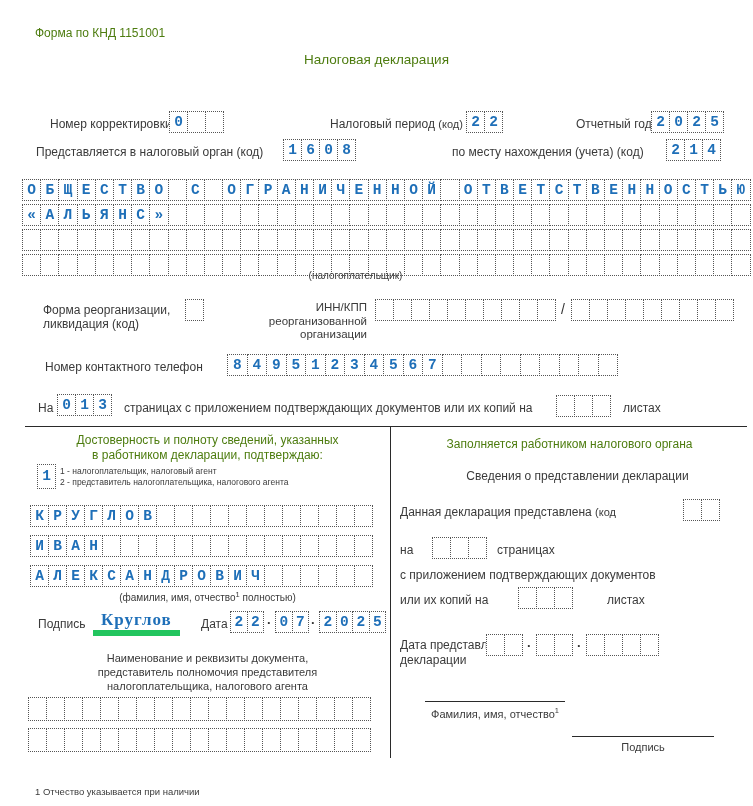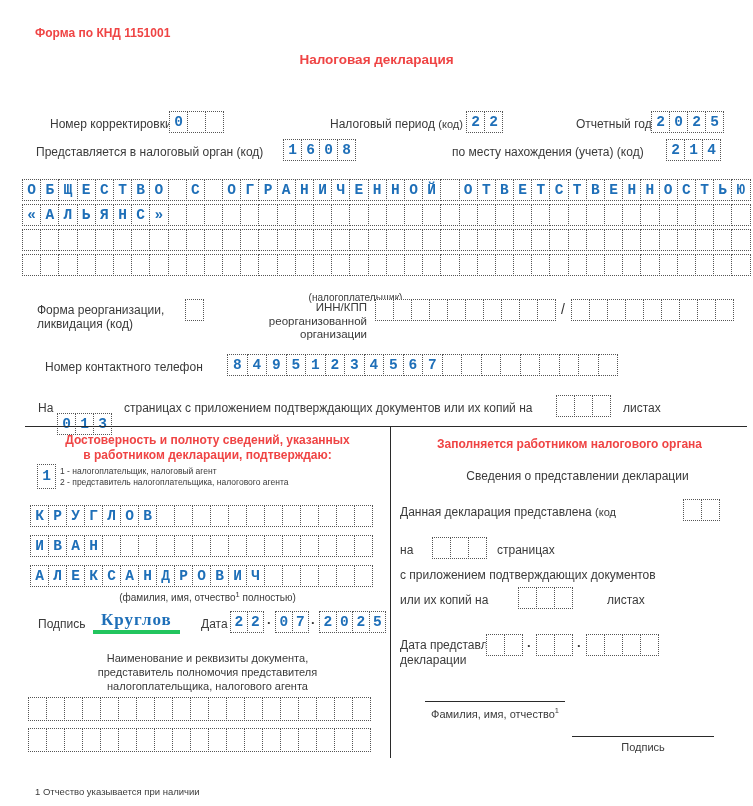--- a/index.html
+++ b/index.html
@@ -1,42 +1,42 @@
 <!DOCTYPE html>
 <html><head>
 <meta charset="utf-8">
 <style>
   *{margin:0;padding:0;box-sizing:border-box}
   html,body{background:#ffffff}
   #page{position:relative;width:753px;height:806px;background:#fff;
         font-family:"Liberation Sans",sans-serif;color:#3a3a3a;overflow:hidden}
   .abs{position:absolute}
   .lbl{font-size:12px;white-space:nowrap}
-  .b{font-weight:bold;color:#ef4444}
+  .b{font-weight:normal;color:#4d7c0f}
   .center{text-align:center}
   .h13{font-size:13.5px;line-height:19px}
   .sm{font-size:11px}
   .cap{font-size:10px}
   .tiny{font-size:8.5px;line-height:10px;white-space:nowrap}
   .rlabel{text-align:right;font-size:11.5px;line-height:13.5px}
   .cellrow{white-space:nowrap;font-size:0}
   .cell{display:inline-block;width:19px;height:22px;margin-right:-1px;
         border:1px dotted #555;text-align:center;
         font-family:"Liberation Mono",monospace;font-size:14.5px;font-weight:bold;
         color:#1e6fb8;line-height:20px;vertical-align:top;background:#fff}
   .grid40 .cell{width:19.2px}
   .phone .cell{width:20.5px}
   .ldate .cell{width:17.5px}
   .tall .cell{height:25px;line-height:23px}
   .docrow .cell{height:24px}
   .sep{font-size:13px;font-weight:bold;color:#333}
   .line-h{border-top:1.5px solid #2a2a2a;height:0}
   .line-v{border-left:1.5px solid #2a2a2a;width:0}
   .sig{font-family:"Liberation Serif",serif;font-weight:bold;font-size:17px;
-       color:#1e6fb8;border-bottom:4px solid #22c55e;padding:0 8px;letter-spacing:1px}
+       color:#1e6fb8;border-bottom:6px solid #22c55e;padding:0 8px;letter-spacing:1px}
   sup{font-size:7.5px}
   .slash{font-size:14px;color:#333}
   .uline{border-top:1.5px solid #2a2a2a}
   .ulabel{font-size:11px;text-align:center;padding-top:4px}
 </style>
 </head>
 <body>
 
 <div id="page">
 
@@ -62,42 +62,42 @@
 
   <div class="abs lbl" style="left:452px;top:145px">по месту нахождения (учета) (код)</div>
   <div class="abs cellrow" style="left:666px;top:139px"><span class="cell">2</span><span class="cell">1</span><span class="cell">4</span></div>
 
   <div class="abs grid40" style="left:22px;top:179px">
     <div class="cellrow" style="margin-bottom:3px"><span class="cell">О</span><span class="cell">Б</span><span class="cell">Щ</span><span class="cell">Е</span><span class="cell">С</span><span class="cell">Т</span><span class="cell">В</span><span class="cell">О</span><span class="cell"> </span><span class="cell">С</span><span class="cell"> </span><span class="cell">О</span><span class="cell">Г</span><span class="cell">Р</span><span class="cell">А</span><span class="cell">Н</span><span class="cell">И</span><span class="cell">Ч</span><span class="cell">Е</span><span class="cell">Н</span><span class="cell">Н</span><span class="cell">О</span><span class="cell">Й</span><span class="cell"> </span><span class="cell">О</span><span class="cell">Т</span><span class="cell">В</span><span class="cell">Е</span><span class="cell">Т</span><span class="cell">С</span><span class="cell">Т</span><span class="cell">В</span><span class="cell">Е</span><span class="cell">Н</span><span class="cell">Н</span><span class="cell">О</span><span class="cell">С</span><span class="cell">Т</span><span class="cell">Ь</span><span class="cell">Ю</span></div>
     <div class="cellrow" style="margin-bottom:3px"><span class="cell">«</span><span class="cell">А</span><span class="cell">Л</span><span class="cell">Ь</span><span class="cell">Я</span><span class="cell">Н</span><span class="cell">С</span><span class="cell">»</span><span class="cell"></span><span class="cell"></span><span class="cell"></span><span class="cell"></span><span class="cell"></span><span class="cell"></span><span class="cell"></span><span class="cell"></span><span class="cell"></span><span class="cell"></span><span class="cell"></span><span class="cell"></span><span class="cell"></span><span class="cell"></span><span class="cell"></span><span class="cell"></span><span class="cell"></span><span class="cell"></span><span class="cell"></span><span class="cell"></span><span class="cell"></span><span class="cell"></span><span class="cell"></span><span class="cell"></span><span class="cell"></span><span class="cell"></span><span class="cell"></span><span class="cell"></span><span class="cell"></span><span class="cell"></span><span class="cell"></span><span class="cell"></span></div>
     <div class="cellrow" style="margin-bottom:3px"><span class="cell"></span><span class="cell"></span><span class="cell"></span><span class="cell"></span><span class="cell"></span><span class="cell"></span><span class="cell"></span><span class="cell"></span><span class="cell"></span><span class="cell"></span><span class="cell"></span><span class="cell"></span><span class="cell"></span><span class="cell"></span><span class="cell"></span><span class="cell"></span><span class="cell"></span><span class="cell"></span><span class="cell"></span><span class="cell"></span><span class="cell"></span><span class="cell"></span><span class="cell"></span><span class="cell"></span><span class="cell"></span><span class="cell"></span><span class="cell"></span><span class="cell"></span><span class="cell"></span><span class="cell"></span><span class="cell"></span><span class="cell"></span><span class="cell"></span><span class="cell"></span><span class="cell"></span><span class="cell"></span><span class="cell"></span><span class="cell"></span><span class="cell"></span><span class="cell"></span></div>
     <div class="cellrow"><span class="cell"></span><span class="cell"></span><span class="cell"></span><span class="cell"></span><span class="cell"></span><span class="cell"></span><span class="cell"></span><span class="cell"></span><span class="cell"></span><span class="cell"></span><span class="cell"></span><span class="cell"></span><span class="cell"></span><span class="cell"></span><span class="cell"></span><span class="cell"></span><span class="cell"></span><span class="cell"></span><span class="cell"></span><span class="cell"></span><span class="cell"></span><span class="cell"></span><span class="cell"></span><span class="cell"></span><span class="cell"></span><span class="cell"></span><span class="cell"></span><span class="cell"></span><span class="cell"></span><span class="cell"></span><span class="cell"></span><span class="cell"></span><span class="cell"></span><span class="cell"></span><span class="cell"></span><span class="cell"></span><span class="cell"></span><span class="cell"></span><span class="cell"></span><span class="cell"></span></div>
   </div>
-  <div class="abs center cap" style="left:0;top:292px;width:711px">(налогоплательщик)</div>
+  <div class="abs center cap" style="left:0;top:270px;width:711px">(налогоплательщик)</div>
 
-  <div class="abs lbl" style="left:37px;top:303px;line-height:14px">
+  <div class="abs lbl" style="left:43px;top:303px;line-height:14px">
     <div>Форма реорганизации,</div>
     <div>ликвидация (код)</div>
   </div>
   <div class="abs cellrow" style="left:185px;top:299px"><span class="cell"></span></div>
 
   <div class="abs rlabel" style="left:227px;top:301px;width:140px">
     <div>ИНН/КПП</div>
     <div>реорганизованной</div>
     <div>организации</div>
   </div>
   <div class="abs cellrow" style="left:375px;top:299px"><span class="cell"></span><span class="cell"></span><span class="cell"></span><span class="cell"></span><span class="cell"></span><span class="cell"></span><span class="cell"></span><span class="cell"></span><span class="cell"></span><span class="cell"></span></div>
   <div class="abs slash" style="left:561px;top:301px">/</div>
   <div class="abs cellrow" style="left:571px;top:299px"><span class="cell"></span><span class="cell"></span><span class="cell"></span><span class="cell"></span><span class="cell"></span><span class="cell"></span><span class="cell"></span><span class="cell"></span><span class="cell"></span></div>
 
   <div class="abs lbl" style="left:45px;top:360px">Номер контактного телефон</div>
   <div class="abs cellrow phone" style="left:227px;top:354px"><span class="cell">8</span><span class="cell">4</span><span class="cell">9</span><span class="cell">5</span><span class="cell">1</span><span class="cell">2</span><span class="cell">3</span><span class="cell">4</span><span class="cell">5</span><span class="cell">6</span><span class="cell">7</span><span class="cell"></span><span class="cell"></span><span class="cell"></span><span class="cell"></span><span class="cell"></span><span class="cell"></span><span class="cell"></span><span class="cell"></span><span class="cell"></span></div>
 
   <div class="abs lbl" style="left:38px;top:401px">На</div>
-  <div class="abs cellrow" style="left:57px;top:413px"><span class="cell">0</span><span class="cell">1</span><span class="cell">3</span></div>
+  <div class="abs cellrow" style="left:57px;top:394px"><span class="cell">0</span><span class="cell">1</span><span class="cell">3</span></div>
   <div class="abs lbl" style="left:124px;top:401px">страницах с приложением подтверждающих документов или их копий на</div>
   <div class="abs cellrow" style="left:556px;top:395px"><span class="cell"></span><span class="cell"></span><span class="cell"></span></div>
   <div class="abs lbl" style="left:623px;top:401px">листах</div>
 
   <div class="abs line-h" style="left:25px;top:426px;width:722px"></div>
   <div class="abs line-v" style="left:390px;top:426px;height:332px"></div>
 
   <div class="abs center b lbl" style="left:25px;top:433px;width:365px;line-height:15px;white-space:normal">
     <div>Достоверность и полноту сведений, указанных</div>
     <div>в работником декларации, подтверждаю:</div>

